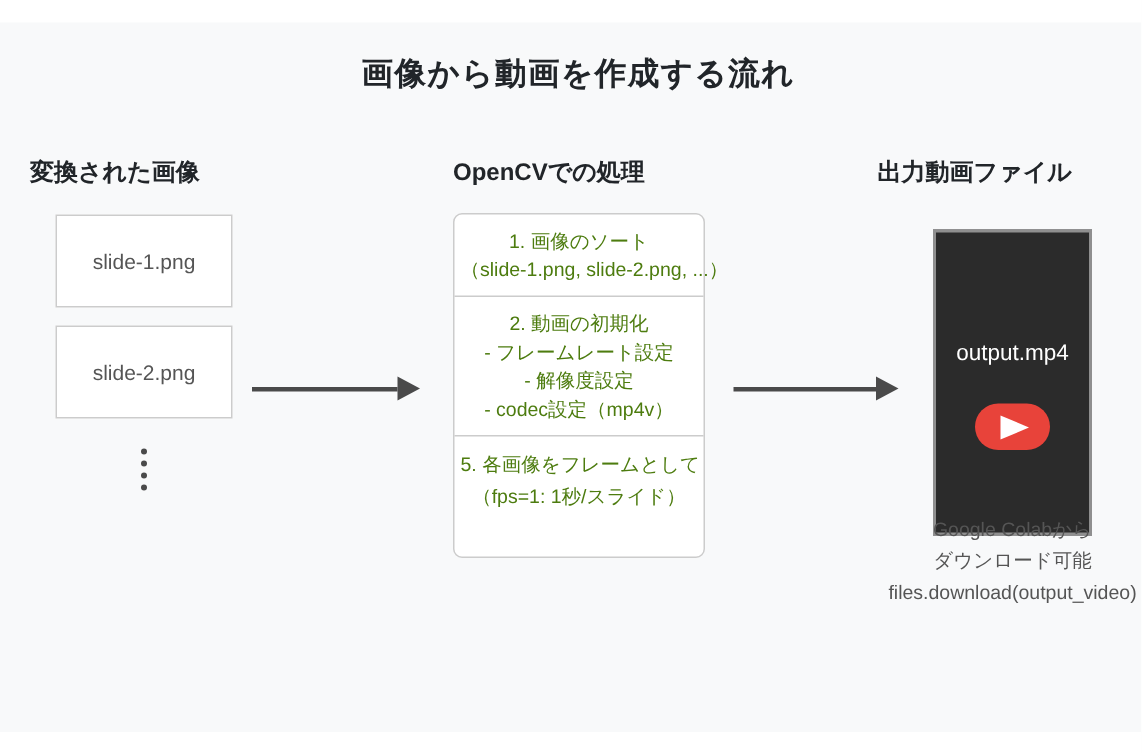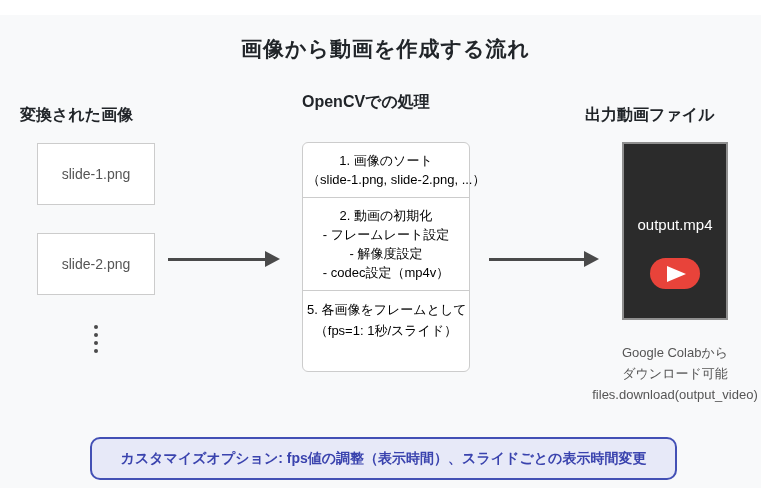--- a/index.html
+++ b/index.html
@@ -9,27 +9,27 @@
   }
   .surface{position:absolute;left:0;top:15px;width:761px;height:473px;background:#f8f9fa;}
   .title{
     position:absolute;left:0;top:30px;width:761px;margin:5px;text-align:center;
     font-size:21px;font-weight:bold;color:#212529;letter-spacing:1px;
   }
   .col-header{
     position:absolute;font-size:16px;font-weight:bold;color:#212529;
   }
   .header-images{left:20px;top:105px;width:152px;}
-  .header-opencv{left:302px;top:92px;width:168px;}
+  .header-opencv{left:302px;top:105px;width:168px;}
   .header-output{left:585px;top:105px;width:180px;}
 
   
   .slide-stack{position:absolute;left:37px;top:143px;width:118px;}
   .slide-box{
-    box-sizing:border-box;width:118px;height:62px;margin-bottom:28px;
+    box-sizing:border-box;width:118px;height:62px;margin-bottom:12px;
     background:#ffffff;border:1px solid #cccccc;
     display:flex;align-items:center;justify-content:center;
     font-size:14px;color:#555555;
   }
   .dots{margin-top:18px;display:flex;flex-direction:column;align-items:center;}
   .dots i{display:block;width:4px;height:4px;border-radius:50%;background:#4a4a4a;margin:2px 0;}
 
   
   .arrow{position:absolute;height:16px;display:flex;align-items:center;}
   .arrow-line{display:block;height:3px;background:#4a4a4a;}
@@ -40,30 +40,30 @@
   }
   .arrow-1{left:168px;top:251px;}
   .arrow-1 .arrow-line{width:97px;}
   .arrow-2{left:489px;top:251px;}
   .arrow-2 .arrow-line{width:95px;}
 
   
   .process-box{
     position:absolute;left:302px;top:142px;width:168px;box-sizing:border-box;
     background:#ffffff;border:1px solid #cccccc;border-radius:6px;
-    color:#000000;font-size:13px;text-align:center;
+    color:#4d7c0f;font-size:13px;text-align:center;
   }
   .step{padding:8px 4px;line-height:19px;}
   .step + .step{border-top:1px solid #cccccc;}
   .step-3{padding-bottom:30px;line-height:21px;}
   .step div{white-space:nowrap;}
 
   
   .video-box{
-    position:absolute;left:622px;top:142px;width:106px;height:178px;box-sizing:border-box;
+    position:absolute;left:622px;top:153px;width:106px;height:204px;box-sizing:border-box;
     background:#2b2b2b;border:2px solid #8f8f8f;
   }
   .video-filename{
     position:absolute;left:0;top:72px;width:100%;text-align:center;
     color:#ffffff;font-size:15px;
   }
   .play-pill{
     position:absolute;left:50%;top:114px;margin-left:-25px;width:50px;height:31px;
     background:#e8433a;border-radius:16px;
     display:flex;align-items:center;justify-content:center;
@@ -148,16 +148,13 @@
       <span class="play-tri"></span>
     </div>
   </div>
 
   <div class="video-caption">
     <div>Google Colabから</div>
     <div>ダウンロード可能</div>
     <div>files.download(output_video)</div>
   </div>
 
-  <div class="footer-note">
-    <span>カスタマイズオプション: fps値の調整（表示時間）、スライドごとの表示時間変更</span>
-  </div>
 </div>
 
 </body></html>

